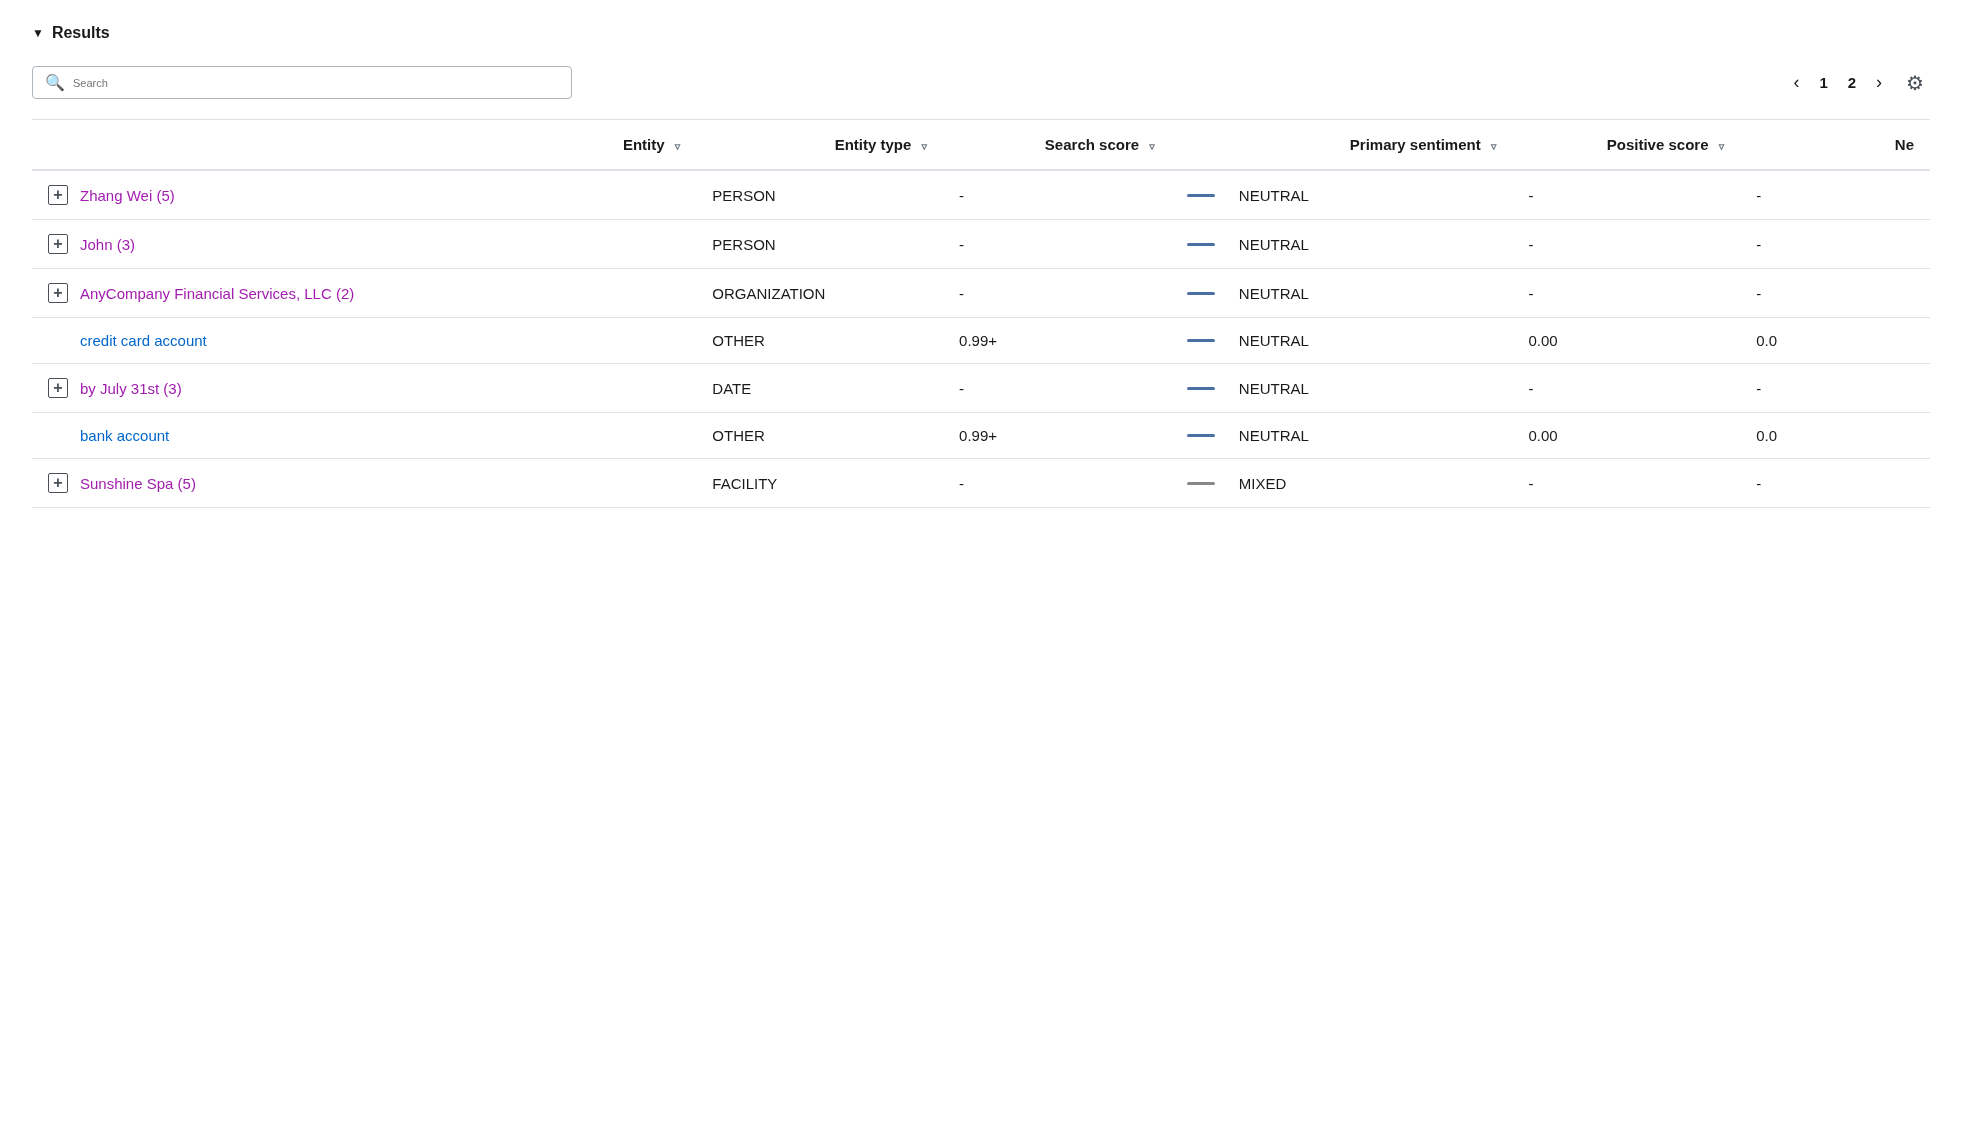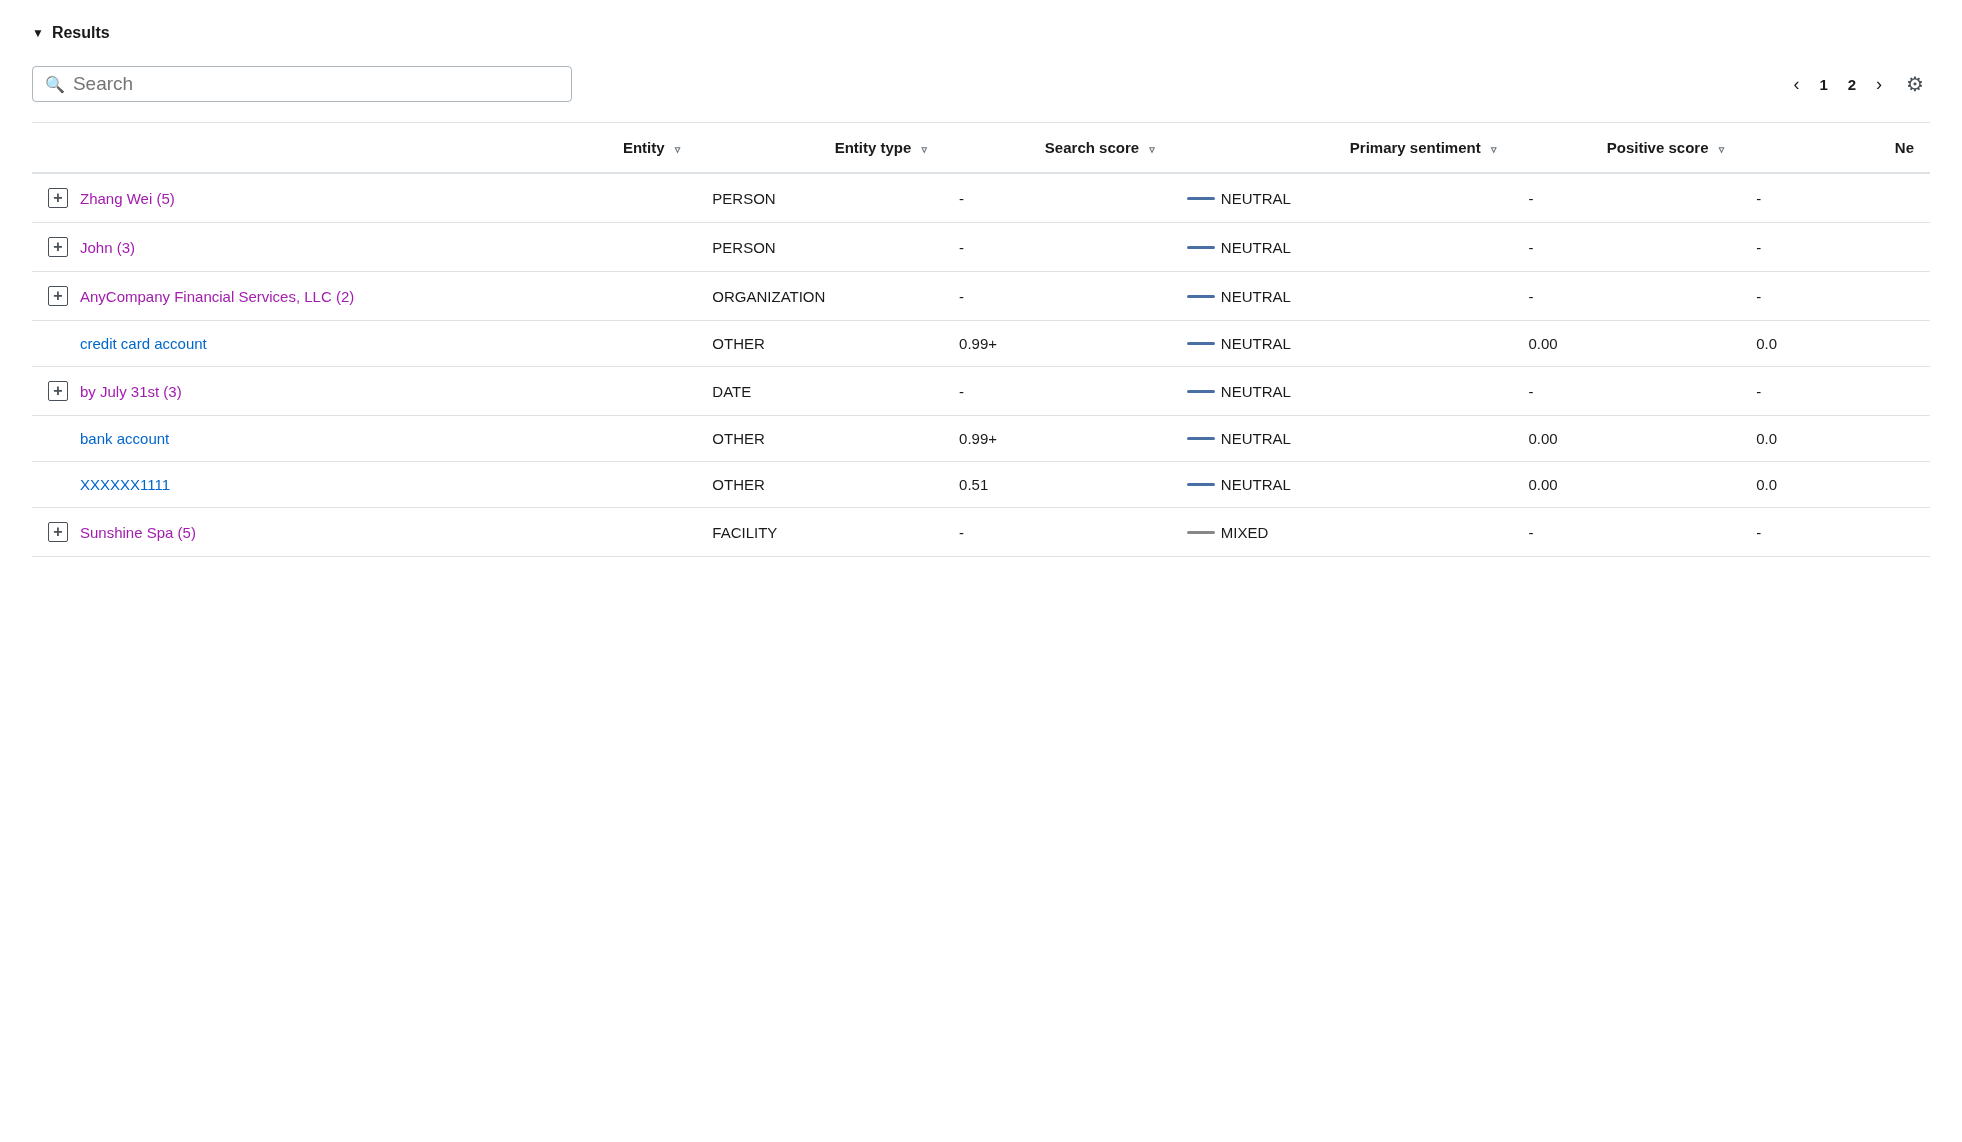--- a/index.html
+++ b/index.html
@@ -51,21 +51,21 @@
 
     .search-icon {
       color: #6c757d;
       margin-right: 8px;
       font-size: 16px;
     }
 
     .search-input {
       border: none;
       outline: none;
-      font-size: 19px;
+      font-size: 11px;
       color: #6c757d;
       width: 100%;
       background: transparent;
     }
 
     .pagination-controls {
       display: flex;
       align-items: center;
       gap: 8px;
     }
@@ -172,21 +172,21 @@
       cursor: pointer;
     }
 
     .entity-name {
       color: #a21caf;
     }
 
     .sentiment-cell {
       display: flex;
       align-items: center;
-      gap: 6px;
+      gap: 24px;
     }
 
     .sentiment-bar {
       display: inline-block;
       height: 3px;
       width: 28px;
       border-radius: 2px;
     }
 
     .sentiment-bar.neutral {
@@ -354,37 +354,20 @@
           <td>0.99+</td>
           <td>
             <div class="sentiment-cell">
               <span class="sentiment-bar neutral"></span>
               <span>NEUTRAL</span>
             </div>
           </td>
           <td>0.00</td>
           <td>0.0</td>
         </tr>
-        <tr class="indented-row">
-          <td class="entity-col">
-            <div class="entity-cell">
-              <span class="entity-link">XXXXXX1111</span>
-            </div>
-          </td>
-          <td>OTHER</td>
-          <td>0.51</td>
-          <td>
-            <div class="sentiment-cell">
-              <span class="sentiment-bar neutral"></span>
-              <span>NEUTRAL</span>
-            </div>
-          </td>
-          <td>0.00</td>
-          <td>0.0</td>
-        </tr>
         <tr>
           <td class="entity-col">
             <div class="entity-cell">
               <span class="expand-icon">+</span>
               <span class="entity-name">Sunshine Spa (5)</span>
             </div>
           </td>
           <td>FACILITY</td>
           <td>-</td>
           <td>

